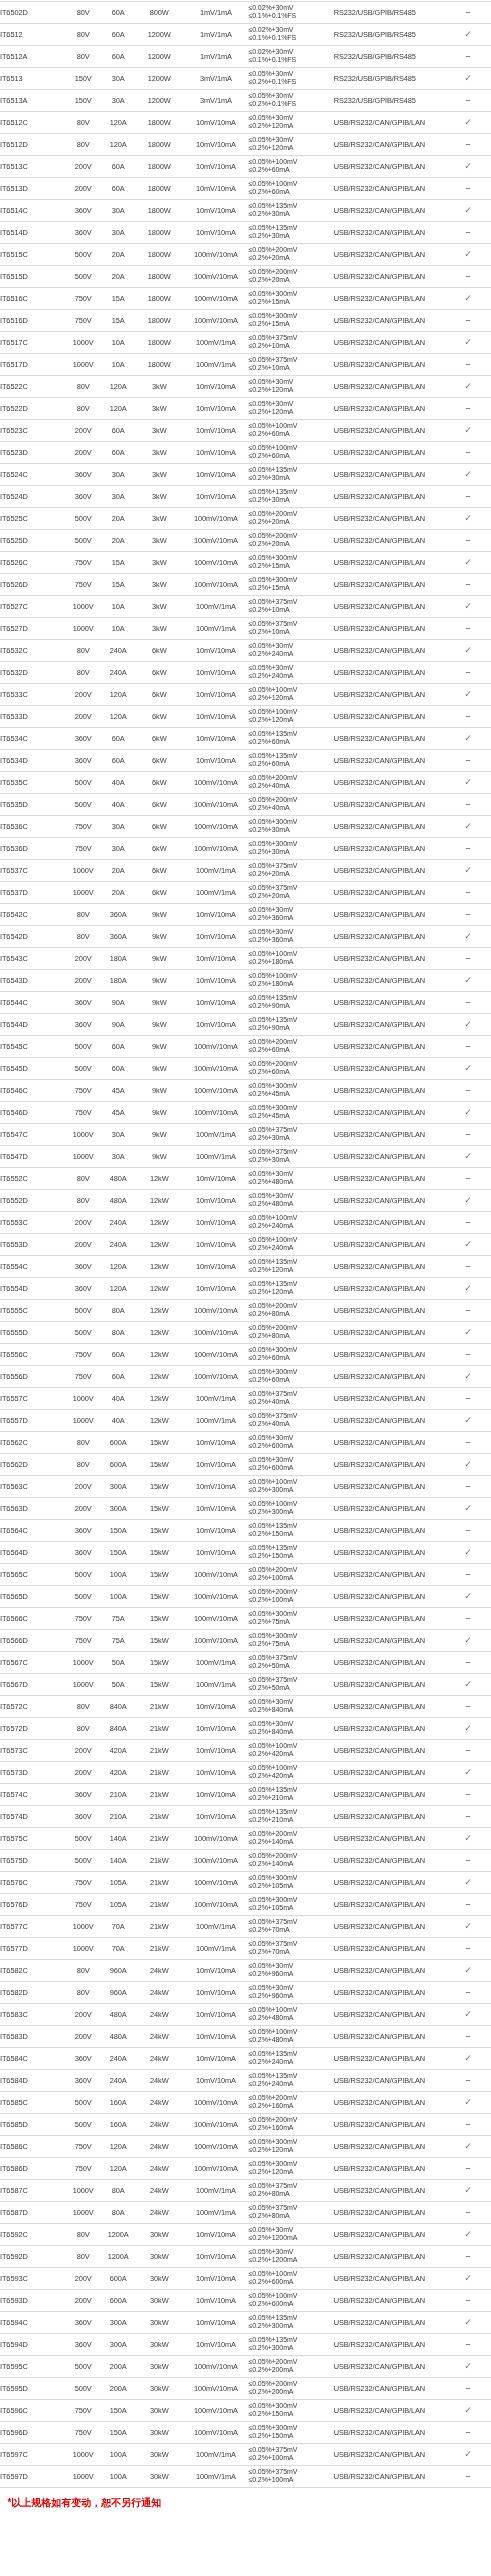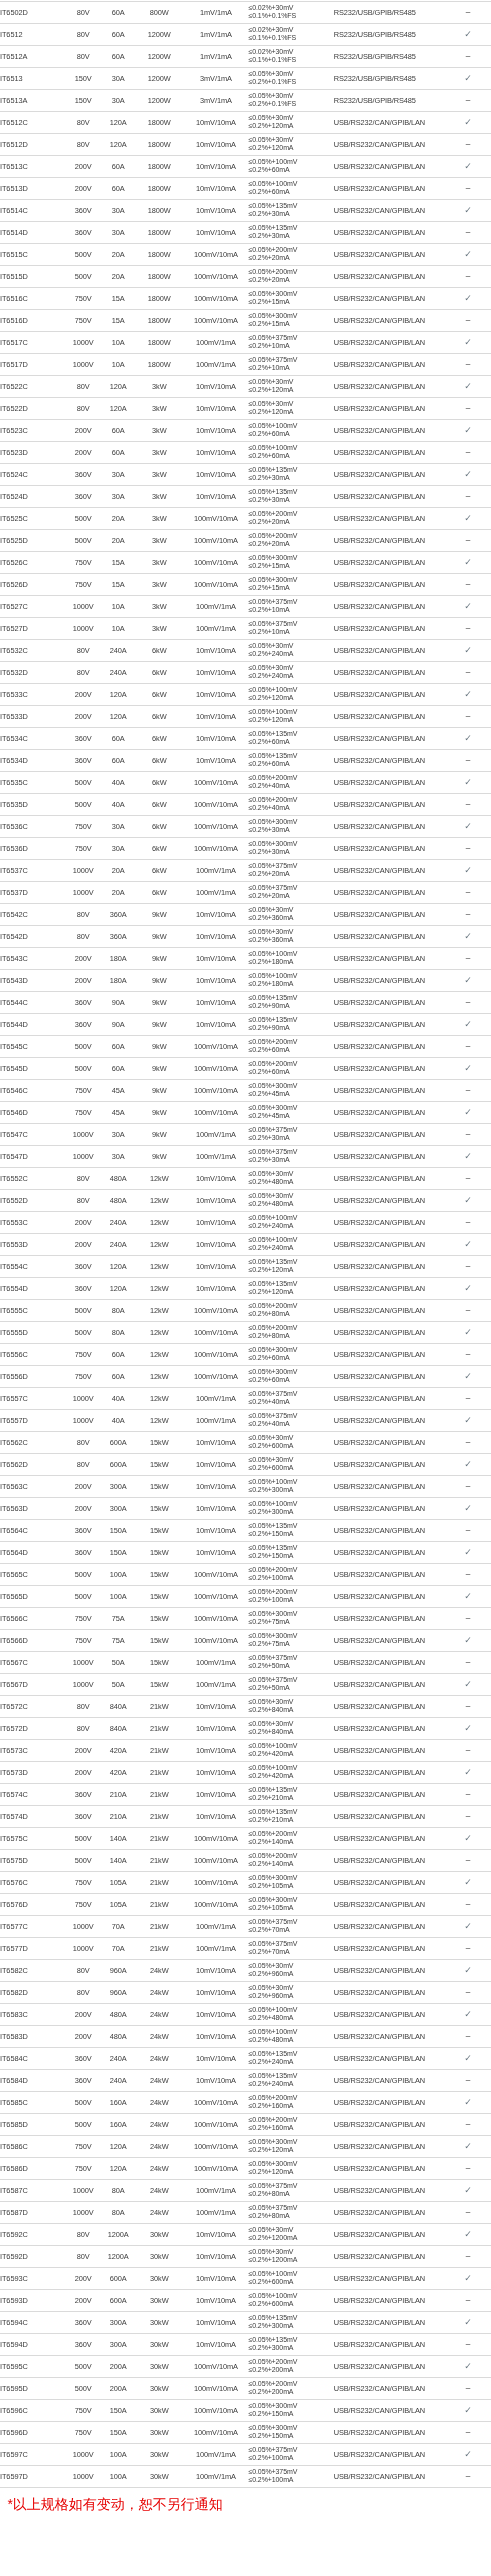--- a/index.html
+++ b/index.html
@@ -49,22 +49,22 @@
     font-size: 9px;
     line-height: 9px;
   }
   .mark.dash {
     color: #4d4d4d;
     font-size: 8.2px;
     line-height: 8.2px;
   }
   .footnote {
     margin: 8.2px 0 0 7.4px;
-    font-size: 14px;
-    font-weight: normal;
+    font-size: 10px;
+    font-weight: bold;
     color: #e60000;
     letter-spacing: 0;
   }
 </style>
 </head>
 <body>
 
 <table class="spec-table">
   <colgroup>
     <col style="width:65px">

